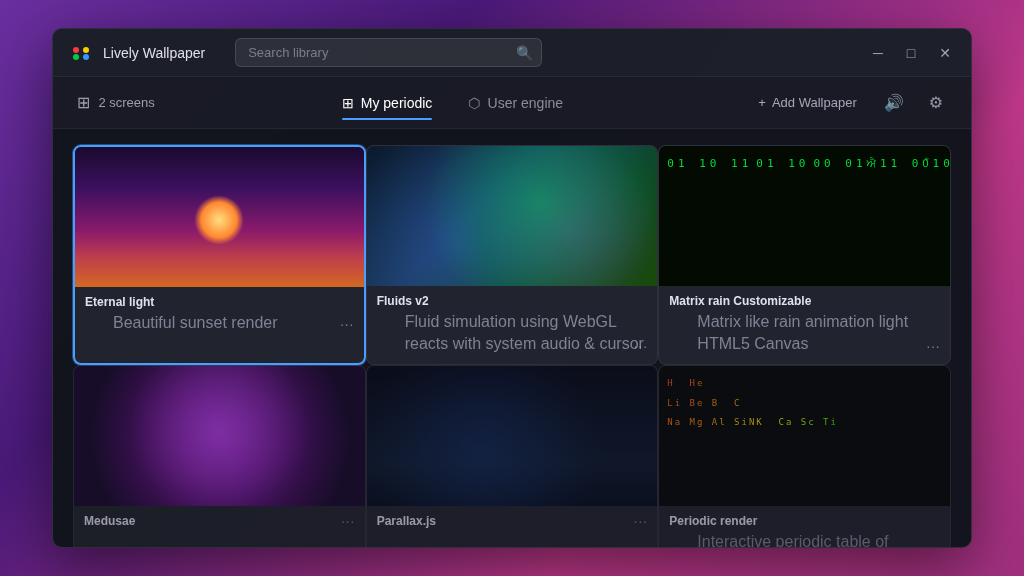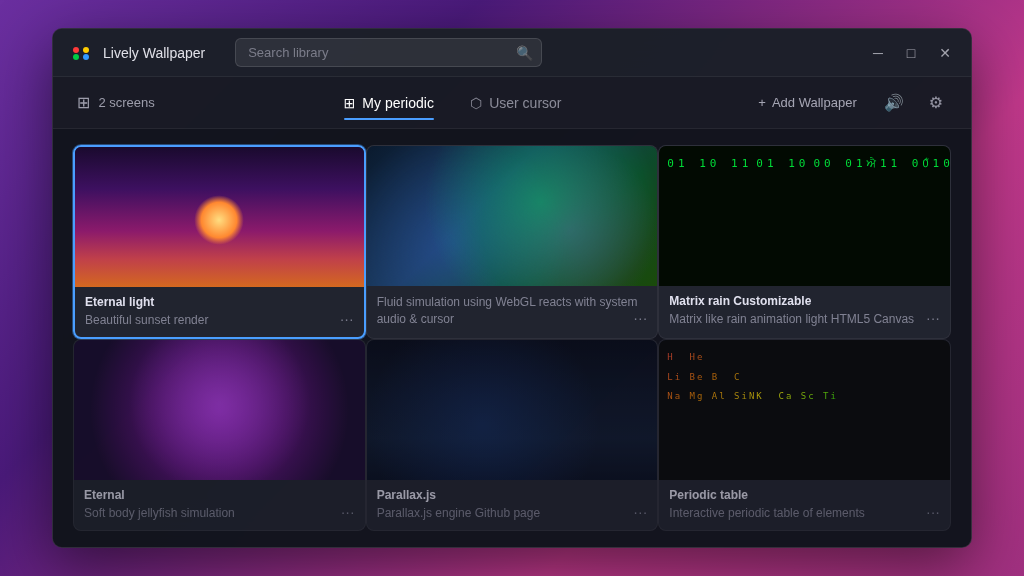--- a/index.html
+++ b/index.html
@@ -328,22 +328,23 @@
 
     .card-title {
       color: #e0e0ee;
       font-size: 12px;
       font-weight: 600;
       margin-bottom: 3px;
     }
 
     .card-desc {
       color: rgba(180,180,200,0.65);
-      font-size: 12px;
+      font-size: 16px;
       line-height: 1.4;
+      margin-left: 28px;
     }
 
     .card-menu-btn {
       position: absolute;
       bottom: 8px;
       right: 8px;
       background: none;
       border: none;
       color: rgba(180,180,200,0.6);
       font-size: 14px;
@@ -399,21 +400,21 @@
       <span>2 screens</span>
     </div>
 
     <div class="toolbar-nav">
       <button class="nav-tab active">
         <span>⊞</span>
         <span>My periodic</span>
       </button>
       <button class="nav-tab">
         <span>⬡</span>
-        <span>User cursor</span>
+        <span>User engine</span>
       </button>
     </div>
 
     <div class="toolbar-actions">
       <button class="add-wallpaper-btn">
         <span>+</span>
         <span>Add Wallpaper</span>
       </button>
       <button class="icon-btn">🔊</button>
       <button class="icon-btn">⚙</button>
@@ -428,56 +429,55 @@
       <div class="card-info">
         <div class="card-title">Eternal light</div>
         <div class="card-desc">Beautiful sunset render</div>
         <button class="card-menu-btn">···</button>
       </div>
     </div>
         <div class="wallpaper-card">
       <div class="wallpaper-thumbnail thumb-fluids">
       </div>
       <div class="card-info">
+        <div class="card-title">Fluids v2</div>
         <div class="card-desc">Fluid simulation using WebGL reacts with system audio &amp; cursor</div>
         <button class="card-menu-btn">···</button>
       </div>
     </div>
         <div class="wallpaper-card">
       <div class="wallpaper-thumbnail thumb-matrix">
       </div>
       <div class="card-info">
         <div class="card-title">Matrix rain Customizable</div>
         <div class="card-desc">Matrix like rain animation light HTML5 Canvas</div>
         <button class="card-menu-btn">···</button>
       </div>
     </div>
         <div class="wallpaper-card dimmed">
       <div class="wallpaper-thumbnail thumb-medusa">
       </div>
       <div class="card-info">
-        <div class="card-title">Eternal</div>
-        <div class="card-desc">Soft body jellyfish simulation</div>
+        <div class="card-title">Medusae</div>
         <button class="card-menu-btn">···</button>
       </div>
     </div>
         <div class="wallpaper-card dimmed">
       <div class="wallpaper-thumbnail thumb-parallax">
       </div>
       <div class="card-info">
         <div class="card-title">Parallax.js</div>
-        <div class="card-desc">Parallax.js engine Github page</div>
         <button class="card-menu-btn">···</button>
       </div>
     </div>
         <div class="wallpaper-card dimmed">
       <div class="wallpaper-thumbnail thumb-periodic">
       </div>
       <div class="card-info">
-        <div class="card-title">Periodic table</div>
+        <div class="card-title">Periodic render</div>
         <div class="card-desc">Interactive periodic table of elements</div>
         <button class="card-menu-btn">···</button>
       </div>
     </div>
       </div>
   </div>
 
 </div>
 
 </body></html>

